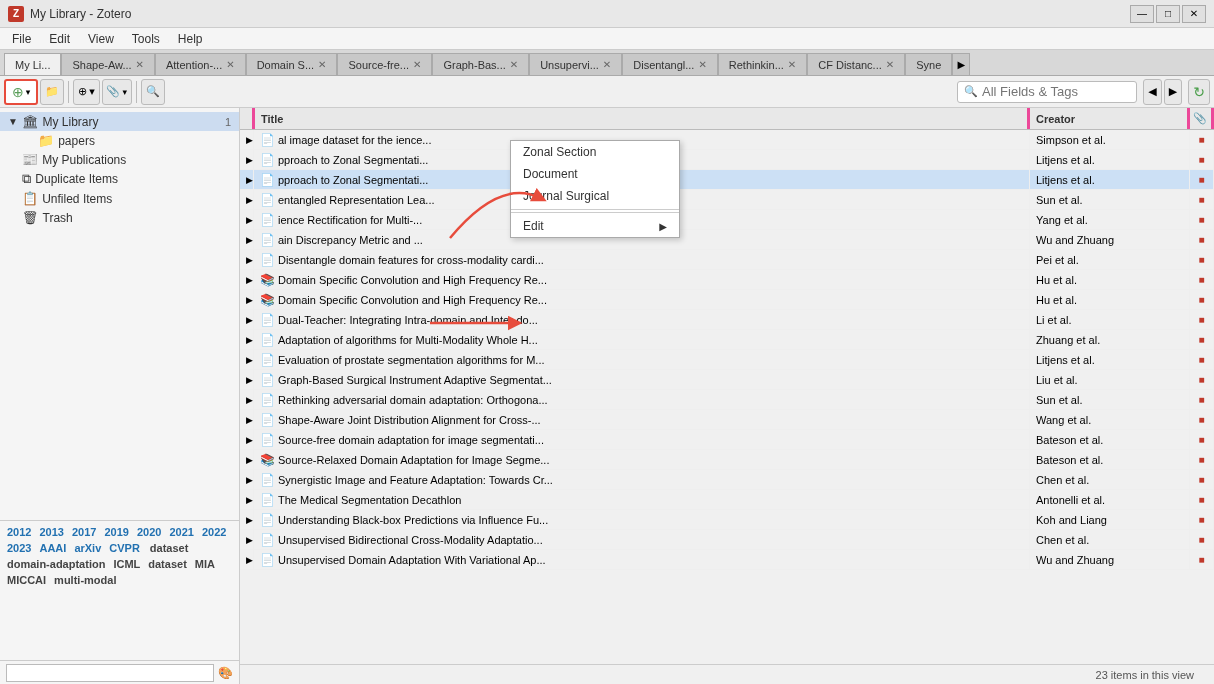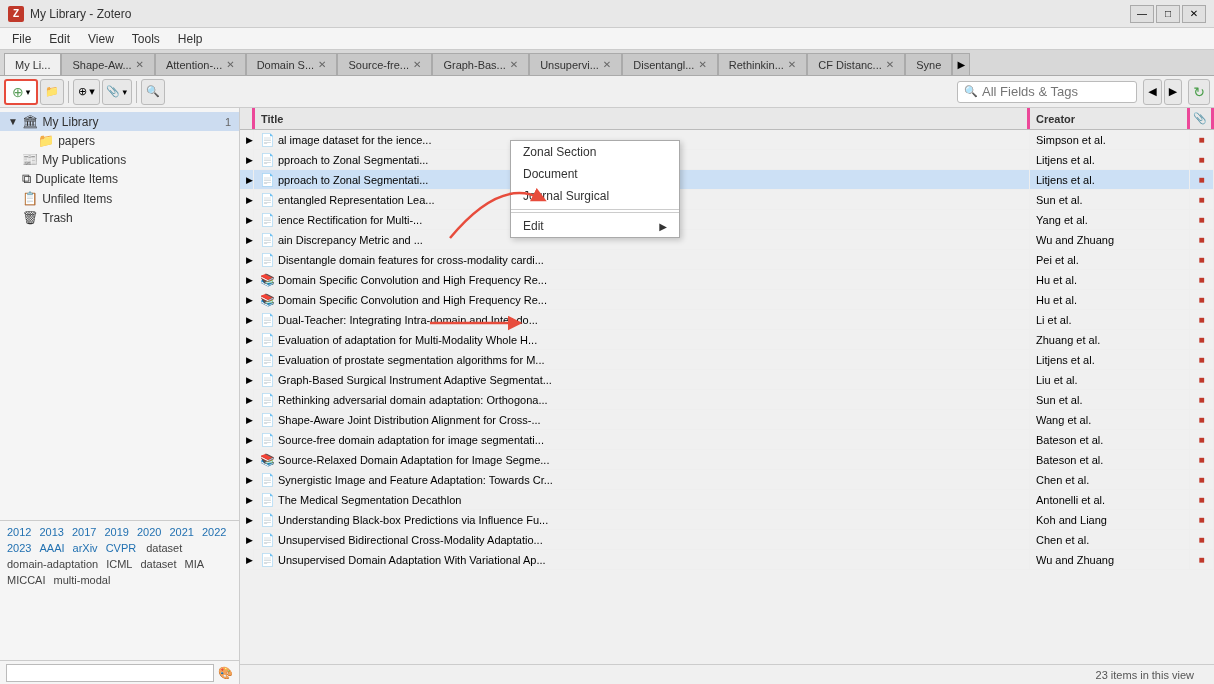--- a/index.html
+++ b/index.html
@@ -132,21 +132,21 @@
     .tree-label { flex: 1; }
     .tree-count { color: #666; font-size: 11px; }
 
     
     .tags-area {
       border-top: 1px solid #ccc;
       height: 140px;
       padding: 4px;
       overflow: hidden;
     }
-    .tags-grid { display: flex; flex-wrap: wrap; gap: 2px; }
+    .tags-grid { display: flex; flex-wrap: wrap; gap: 2px; font-weight: bold; }
     .tag-item { font-size: 11px; color: #444; cursor: pointer; padding: 1px 3px; }
     .tag-item.colored { color: #2271b1; }
 
     .sidebar-bottom {
       height: 24px;
       border-top: 1px solid #ccc;
       display: flex;
       align-items: center;
       padding: 0 6px;
       gap: 4px;
@@ -583,21 +583,21 @@
               <span style="color:#c0392b;font-size:10px;">■</span>
             </div>
         </div>
 
         <div class="table-row">
           <div class="td" style="width:14px;">
               <span style="font-size:9px;">▶</span>
             </div>
           <div class="td row-title">
             <span style="font-size:12px;margin-right:3px;">📄</span>
-            <span>Evaluation of adaptation for Multi-Modality Whole H...</span>
+            <span>Adaptation of algorithms for Multi-Modality Whole H...</span>
           </div>
           <div class="td row-creator">Zhuang et al.</div>
           <div class="td row-attach">
               <span style="color:#c0392b;font-size:10px;">■</span>
             </div>
         </div>
 
         <div class="table-row">
           <div class="td" style="width:14px;">
               <span style="font-size:9px;">▶</span>

